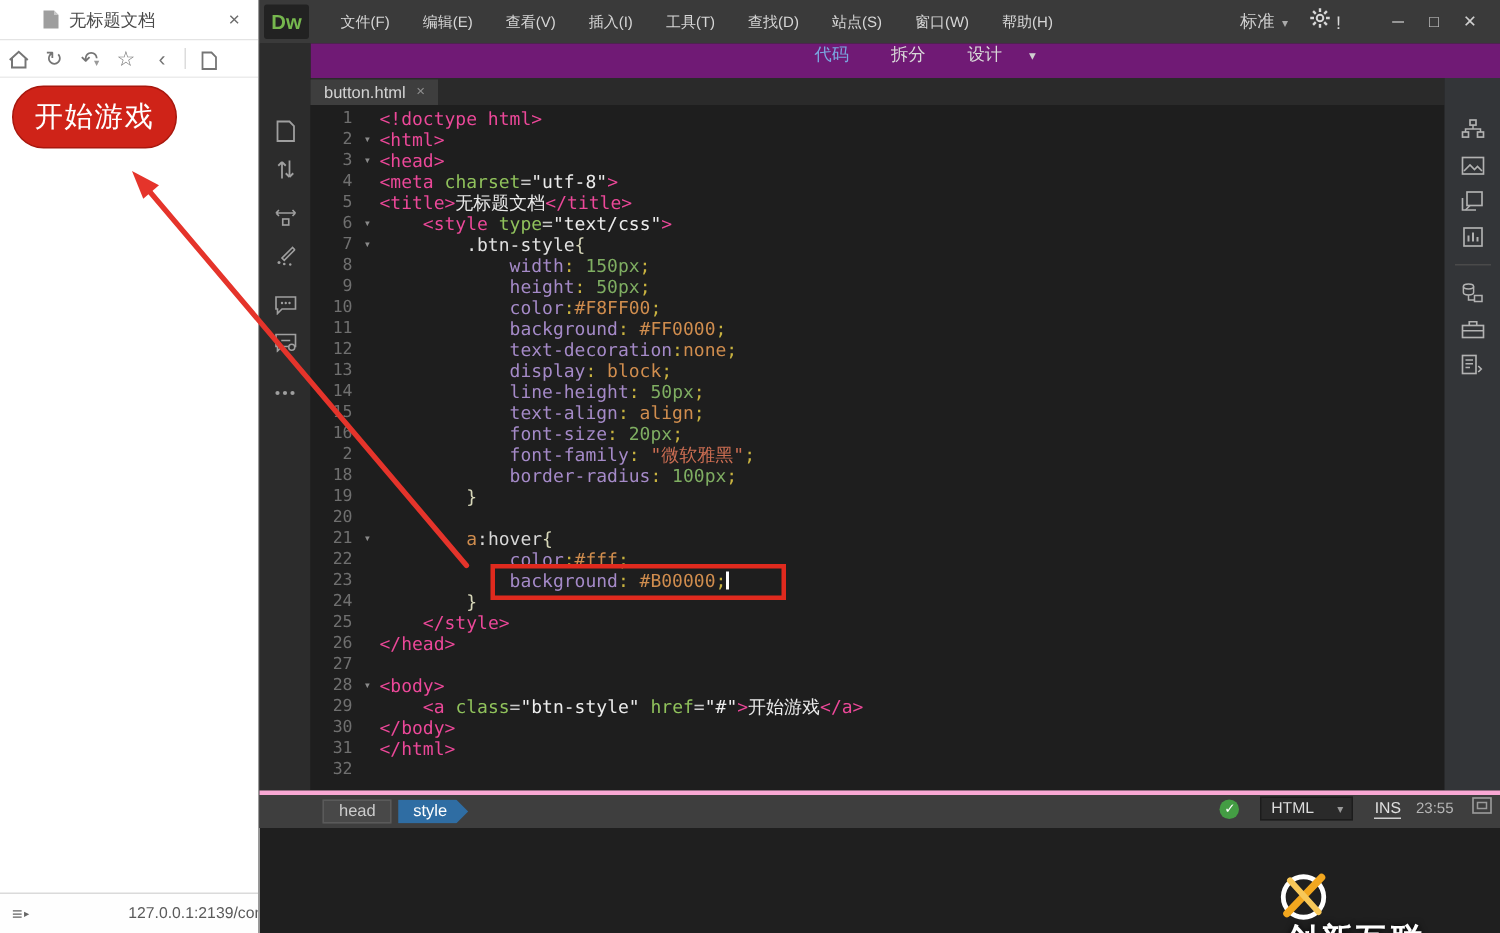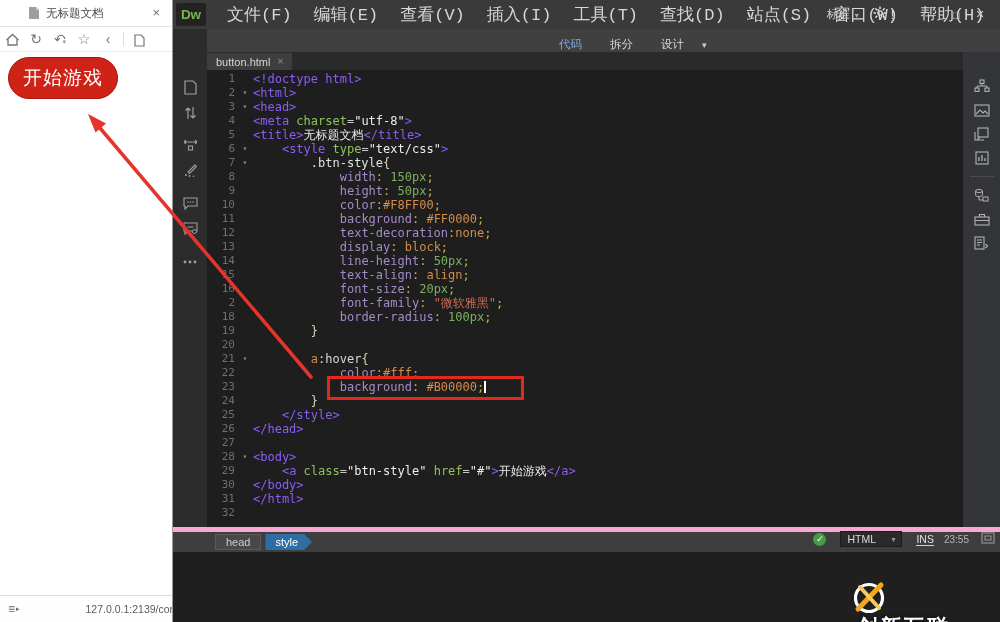--- a/index.html
+++ b/index.html
@@ -30,61 +30,61 @@
   .b-status .menu-glyph { margin-left:8px; font-size:12px; color:#666; }
   .b-status .menu-caret { font-size:7px; color:#666; margin-left:1px; }
   .b-status .v-div { width:1px; height:26px; background:#e0e0e0; margin-left:58px; }
   .b-status .url { margin-left:8px; font-size:10.5px; color:#5a5a5a; white-space:nowrap; }
 
   
   #dw { position:absolute; left:173px; top:0; width:827px; height:552px; background:#1f1f1f; }
   .titlebar { position:absolute; left:0; top:0; right:0; height:29px; background:#3a3a3a; display:flex; align-items:center; }
   .dw-logo { width:30px; height:23px; margin-left:3px; background:#222; color:#76b74e; font-weight:bold; font-size:13.5px; display:flex; align-items:center; justify-content:center; border-radius:2px; }
   .menus { display:flex; margin-left:10px; }
-  .menus span { color:#d6d6d6; font-size:17px; padding:0 11px; cursor:default;font-family:Liberation Mono, monospace; }
+  .menus span { color:#d6d6d6; font-size:10px; padding:0 11px; cursor:default; }
   .tb-right { position:absolute; right:8px; top:0; height:29px; display:flex; align-items:center; }
   .workspace { color:#cfcfcf; font-size:11.5px; }
   .workspace-caret { color:#aaa; font-size:8px; margin:2px 14px 0 5px; }
   .gear { margin-right:4px; }
   .alert-mark { color:#d8d8d8; font-size:12px; margin-right:26px; }
   .winbtn { color:#cfcfcf; font-size:11px; width:24px; text-align:center; cursor:pointer; }
-  .viewbar { position:absolute; left:34px; top:29px; right:0; height:23px; background:#404040; display:flex; align-items:flex-end;padding-left:16px; }
+  .viewbar { position:absolute; left:34px; top:29px; right:0; height:23px; background:#701a75; display:flex; align-items:flex-start; }
   .viewmodes { margin-left:322px; display:flex; align-items:center; }
   .viewmodes .vm { font-size:11.5px; color:#d8d8d8; padding:0 14px; cursor:pointer; }
   .viewmodes .vm.active { color:#7aa7e0; }
   .viewmodes .vm-caret { color:#d0d0d0; font-size:9px; margin-left:4px; }
   .left-strip { position:absolute; left:0; top:29px; width:34px; bottom:25px; background:#2c2c2c; }
   .ls-icons { position:absolute; top:46px; left:0; width:34px; display:flex; flex-direction:column; align-items:center; }
   .ls-icons .ic { height:25px; display:flex; align-items:center; justify-content:center; width:100%; cursor:pointer; }
   .ls-gap { height:8px; }
   .tabbar2 { position:absolute; left:34px; top:52px; right:37px; height:18px; background:#2a2a2a; display:flex; align-items:flex-end; }
   .doc-tab { background:#3e3e3e; height:17px; display:flex; align-items:center; padding:0 9px; margin-left:0; }
   .doc-tab .t-name { color:#d4d4d4; font-size:11px; }
   .doc-tab .t-close { color:#8f8f8f; font-size:10px; margin-left:7px; cursor:pointer; }
 
   
   .code { position:absolute; left:34px; top:70px; right:37px; bottom:25px; background:#1e1e1e; overflow:hidden; font-family:"DejaVu Sans Mono", monospace; font-size:12px; line-height:14px; padding-top:2px; }
   .cl { display:flex; height:14px; white-space:pre; }
   .ln { width:30px; text-align:right; color:#6f6f6f; font-size:11px; flex:none; padding-right:2px; }
   .fd { width:16px; color:#8a8a8a; font-size:8px; text-align:center; flex:none; line-height:14px; }
   .ct { flex:1; white-space:pre; }
-  .tk-tag{color:#8b5cf6;text-align:center;} .tk-attr{color:#90c25c;} .tk-aval{color:#ececec;}
+  .tk-tag{color:#ec4899;text-align:center;} .tk-attr{color:#90c25c;} .tk-aval{color:#ececec;}
   .tk-eq{color:#c8c8c8;} .tk-cn{color:#eaeaea;} .tk-sel{color:#e0e0e0;}
   .tk-brc{color:#d6d6b8;} .tk-prp{color:#a58ac8;} .tk-pun{color:#c9b340;}
   .tk-num{color:#7fae62;} .tk-val{color:#d08d4e;} .tk-str{color:#cb6d52;}
   .tk-psd{color:#d8d8d8;} .tk-pln{color:#bbbbbb;}
   .tk-cur{display:inline-block;width:1.5px;height:12px;background:#fff;vertical-align:-2px;}
 
   .right-strip { position:absolute; right:0; top:52px; width:37px; bottom:25px; background:#333538; display:flex; flex-direction:column; align-items:center; }
   .right-strip .ic { height:24px; display:flex; align-items:center; justify-content:center; width:100%; cursor:pointer; }
   .rs-sep { width:24px; height:1px; background:#4a4a4a; margin:6px 0; }
   .right-strip { padding-top:22px; }
 
   
-  .tagbar { position:absolute; left:0; right:0; bottom:0; height:25px; background:#3e3e3e; border-top:5px solid #f9a8d4; display:flex; align-items:center; }
+  .tagbar { position:absolute; left:0; right:0; bottom:0; height:25px; background:#3e3e3e; border-top:3px solid #f9a8d4; display:flex; align-items:center; }
   .crumb-head { margin-left:42px; background:#484848; border:1px solid #5a5a5a; color:#cccccc; font-size:11px; padding:1px 10px; cursor:pointer; }
   .crumb-style { background:#2f6da3; color:#fff; font-size:11px; padding:2px 14px 2px 10px; margin-left:4px; clip-path:polygon(0 0, calc(100% - 8px) 0, 100% 50%, calc(100% - 8px) 100%, 0 100%); cursor:pointer; }
   .status-right { position:absolute; right:5px; bottom:4px; display:flex; align-items:center; }
   .ok-circle { width:13px; height:13px; border-radius:50%; background:#449d44; color:#fff; font-size:9px; display:flex; align-items:center; justify-content:center; margin-right:14px; }
   .lang-select { background:#2a2a2a; border:1px solid #1c1c1c; color:#dddddd; font-size:10.5px; padding:1px 6px; display:flex; align-items:center; width:62px; justify-content:space-between; cursor:pointer; }
   .lang-caret { color:#9a9a9a; font-size:8px; }
   .ins { color:#e0e0e0; font-size:10.5px; margin-left:14px; border-bottom:1px solid #cfcfcf; cursor:pointer; }
   .cursorpos { color:#b5b5b5; font-size:10px; margin-left:10px; }
   .pkg-icon { margin-left:12px; }
 

